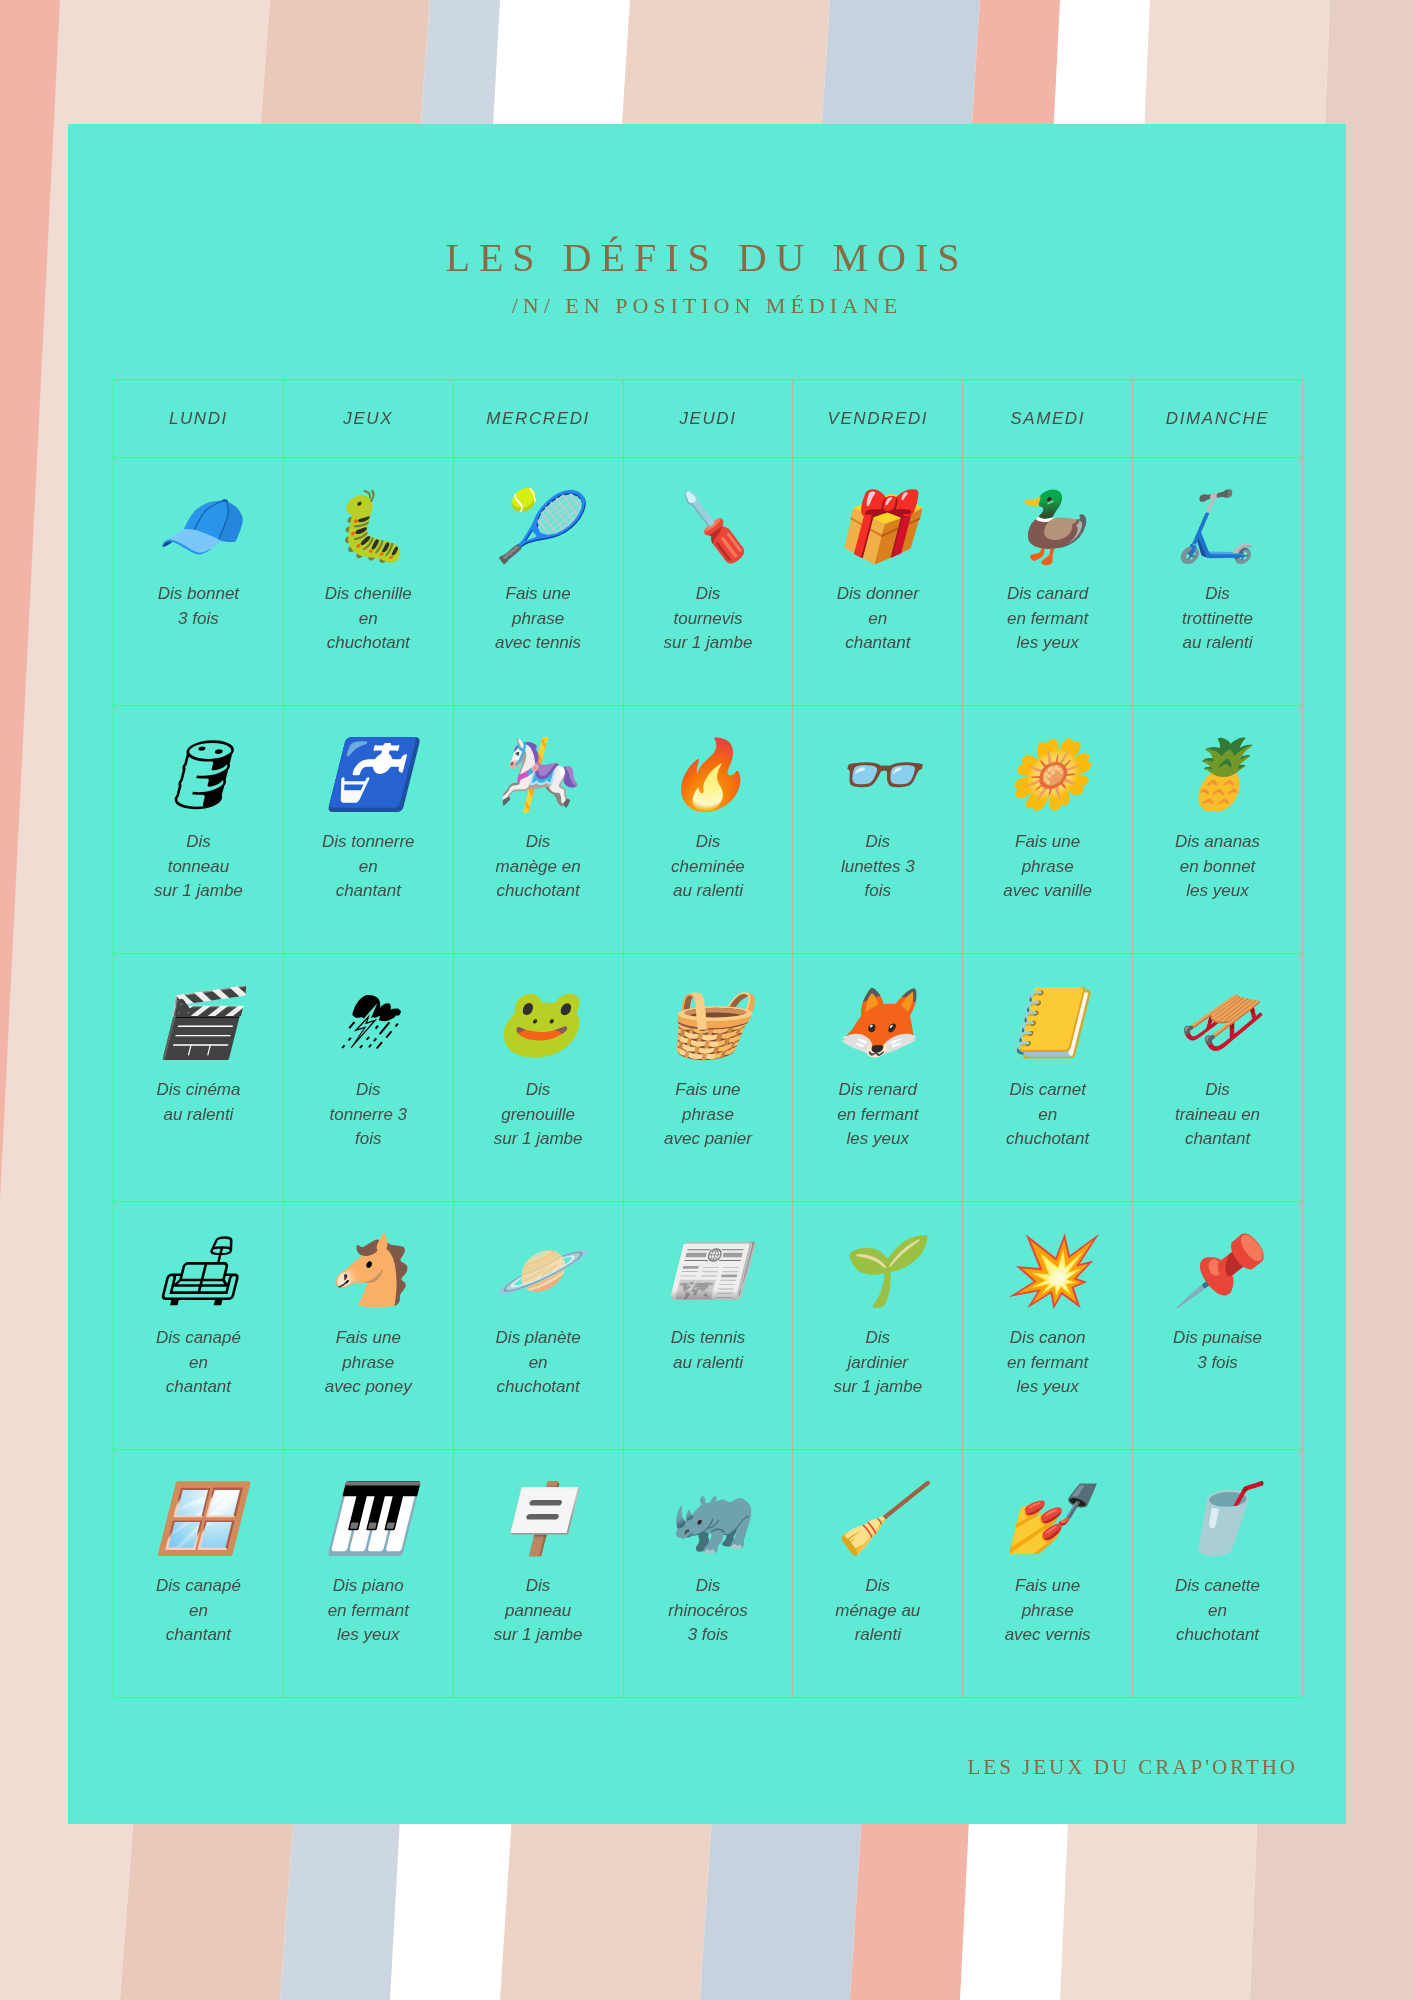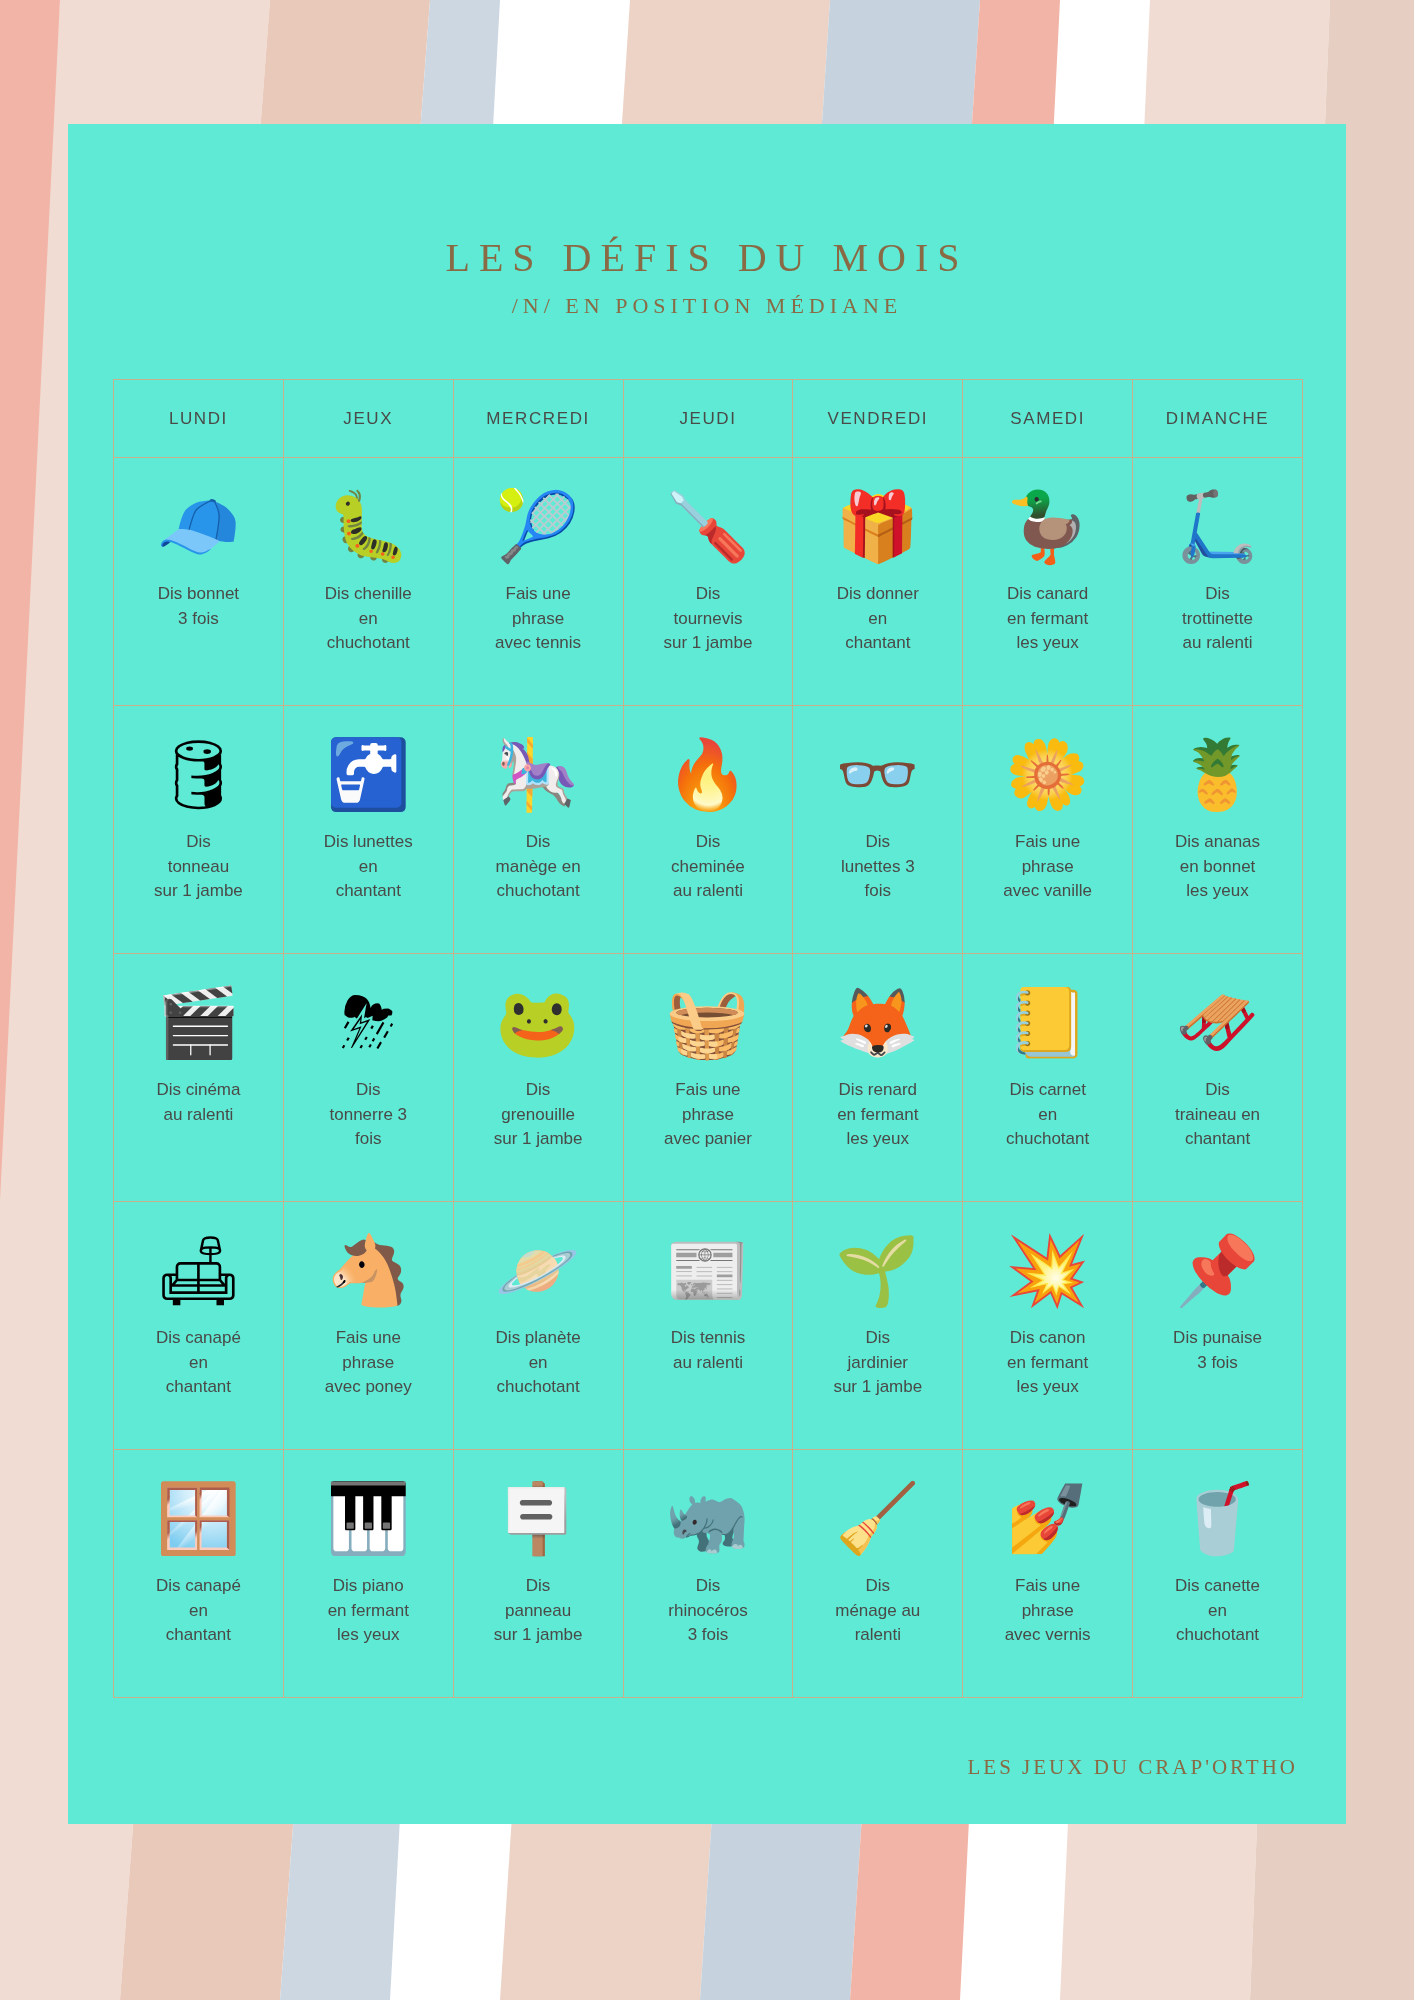--- a/index.html
+++ b/index.html
@@ -53,20 +53,21 @@
     margin: 12px 0 0 0;
     font-weight: normal;
   }
 
   
   .grid-wrap {
     position: absolute;
     left: 45px;
     top: 255px;
     width: 1186px;
+    font-style: italic;
   }
   table.cal {
     border-collapse: collapse;
     width: 1190px;
     table-layout: fixed;
   }
   table.cal th, table.cal td {
     border: 1px solid #c9b08a;
     text-align: center;
     vertical-align: top;
@@ -226,21 +227,21 @@
               <div class="cell-inner">
                 <span class="emo">🛢</span>
                 <span class="txt">Dis
 tonneau
 sur 1 jambe</span>
               </div>
             </td>
           <td>
               <div class="cell-inner">
                 <span class="emo">🚰</span>
-                <span class="txt">Dis lunettes
+                <span class="txt">Dis tonnerre
 en
 chantant</span>
               </div>
             </td>
           <td>
               <div class="cell-inner">
                 <span class="emo">🎠</span>
                 <span class="txt">Dis
 manège en
 chuchotant</span>

